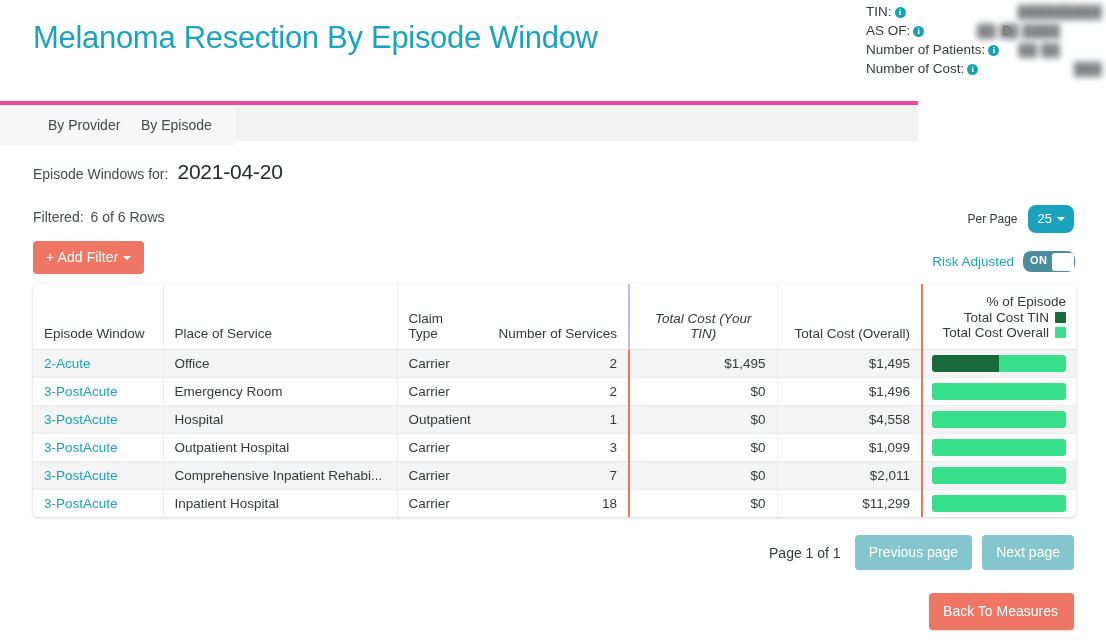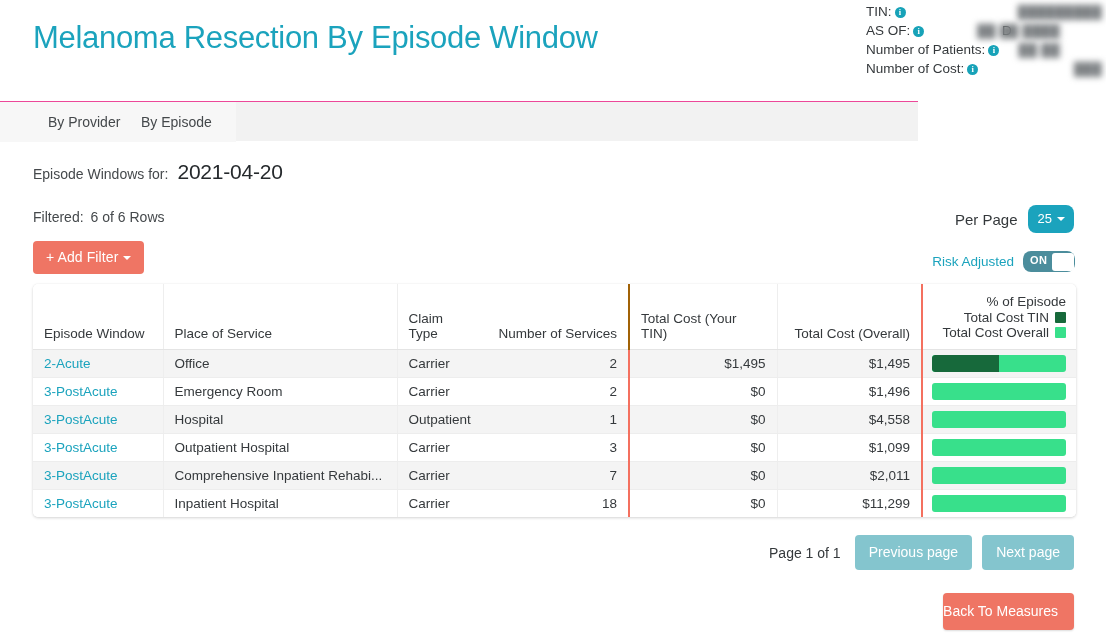--- a/index.html
+++ b/index.html
@@ -40,21 +40,21 @@
   }
   .meta-value.v2 { right: 46px; }
   .meta-prefix {
     position: absolute; left: 136px; top: 0px; color: #35393c;
     filter: blur(0.2px);
   }
 
   
   .tabbar {
     position: absolute; left: 0; top: 101px; width: 918px; height: 40px;
-    background: #f2f2f2; border-top: 1px solid #ec4899;
+    background: #f2f2f2; border-top: 4px solid #ec4899;
   }
   .tabbar .tabzone-left {
     position: absolute; left: 0; top: 0; width: 236px; height: 40px;
     background: #f7f7f7;
   }
   .tab {
     position: absolute; top: 0; height: 40px; line-height: 40px;
     font-size: 14px; color: #44484b; padding: 0 10px; cursor: pointer;
   }
   .tab.t1 { left: 38px; }
@@ -75,21 +75,21 @@
     font-size: 14px; font-family: "Liberation Sans", sans-serif;
     padding: 8px 13px 9px 13px; cursor: pointer; letter-spacing: 0.1px;
   }
   .caret-down {
     display: inline-block; width: 0; height: 0; margin-left: 5px;
     border-left: 4px solid transparent; border-right: 4px solid transparent;
     border-top: 4.5px solid #ffffff; vertical-align: 2px;
   }
 
   .perpage-wrap { position: absolute; right: 32px; top: 205px; display: flex; align-items: center; }
-  .perpage-label { font-size: 15px; color: #34383b; margin-right: 10px; }
+  .perpage-label { font-size: 12px; color: #34383b; margin-right: 10px; }
   .perpage-btn {
     background: #1ba3bd; color: #fff; border: none; border-radius: 8px;
     font-size: 13px; padding: 6px 9px 7px 10px; cursor: pointer;
     font-family: "Liberation Sans", sans-serif;
   }
 
   .risk-wrap { position: absolute; right: 31px; top: 251px; display: flex; align-items: center; }
   .risk-label { font-size: 13.5px; color: #1ba3bd; margin-right: 9px; }
   .toggle {
     width: 52px; height: 21px; border-radius: 8px; background: #4b8d9c;
@@ -115,21 +115,21 @@
   thead th {
     height: 65px; vertical-align: bottom; padding: 0 11px 8px 11px;
     font-size: 13.5px; font-weight: 400; color: #35393c;
     border-bottom: 1px solid #e4e4e4; text-align: left;
     background: #ffffff;
   }
   th.c-ew    { width: 130px; }
   th.c-pos   { width: 234px; border-left: 1px solid #eeeeee; }
   th.c-claim { width:  86px; border-left: 1px solid #eeeeee; }
   th.c-num   { width: 146px; text-align: right; }
-  th.c-tin   { width: 148px; text-align: left; border-left: 2px solid #a16207; }
+  th.c-tin   { width: 148px; text-align: center; border-left: 2px solid #c4b5fd; font-style: italic; }
   th.c-ovr   { width: 145px; text-align: right; border-left: 1px solid #eeeeee; }
   th.c-bar   { width: 154px; text-align: right; border-left: 2px solid #f4705f; padding-right: 10px; }
 
   th.c-bar .legend-line { line-height: 15.5px; white-space: nowrap; }
   .swatch {
     display: inline-block; width: 11px; height: 11px; margin-left: 6px;
     vertical-align: -1px; border-radius: 1px;
   }
   .sw-tin { background: #17693b; }
   .sw-ovr { background: #38e08b; }
@@ -161,21 +161,21 @@
   .pager { position: absolute; right: 32px; top: 535px; display: flex; align-items: center; }
   .pager-label { font-size: 14px; color: #35393c; margin-right: 4px; }
   .pager-btn {
     background: #84c5ce; color: #ffffff; border: none; border-radius: 4px;
     font-size: 14px; padding: 9px 14px 10px 14px; margin-left: 10px;
     cursor: pointer; font-family: "Liberation Sans", sans-serif;
   }
   .back-btn {
     position: absolute; right: 32px; top: 593px;
     background: #ef7564; color: #ffffff; border: none; border-radius: 4px;
-    font-size: 14px; padding: 10px 16px 11px 0; cursor: pointer;
+    font-size: 14px; padding: 10px 16px 11px 14px; cursor: pointer;
     font-family: "Liberation Sans", sans-serif;
     box-shadow: 0 1px 2px rgba(0,0,0,0.14);
   }
 </style>
 </head>
 <body>
 
 <div class="page">
 
   <div class="header">

